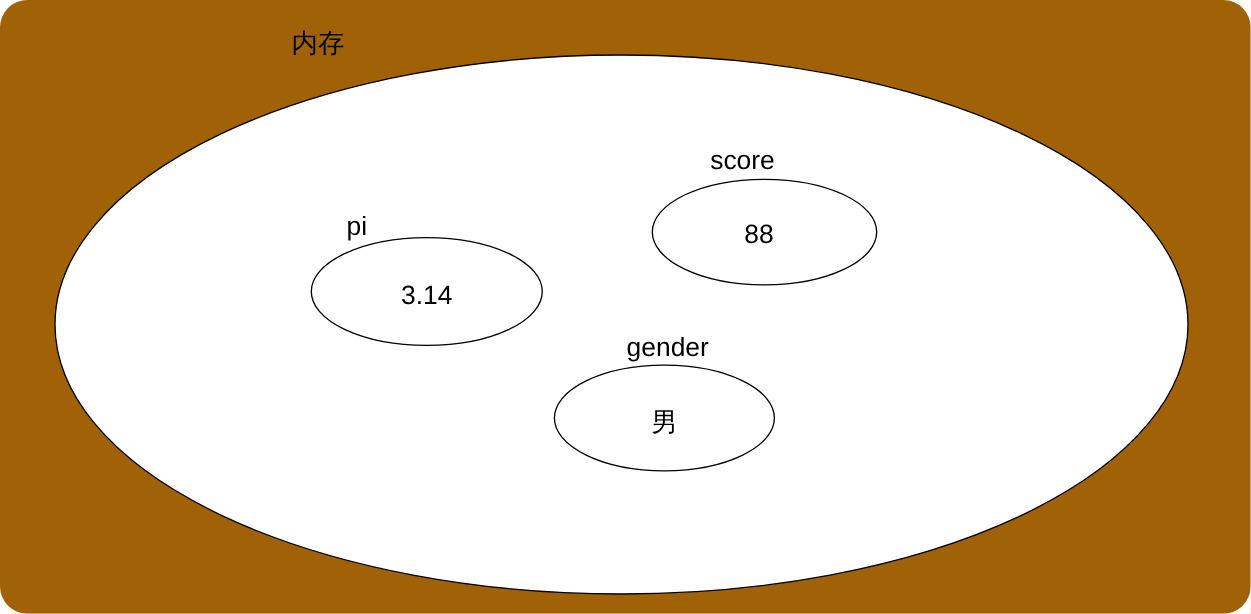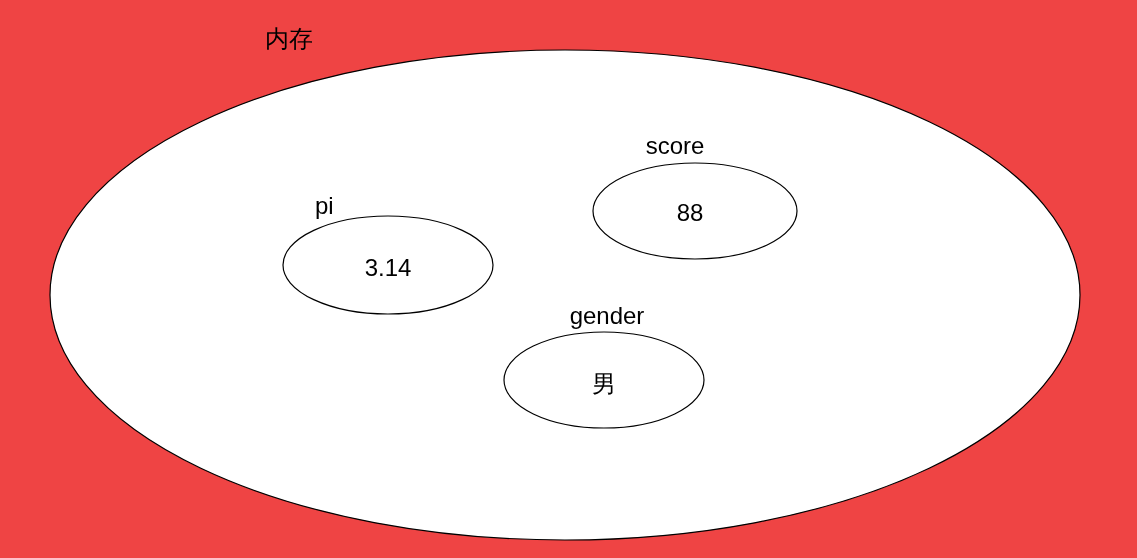--- a/index.html
+++ b/index.html
@@ -7,22 +7,23 @@
     padding: 0;
     background: #ffffff;
     width: 1137px;
     height: 558px;
     overflow: hidden;
   }
   .canvas {
     position: relative;
     width: 1137px;
     height: 558px;
-    background: #ef4444;
+    background: #a16207;
     font-family: "Liberation Sans", "DejaVu Sans", sans-serif;
+    border-radius: 25px;
   }
   svg text {
     font-family: "Liberation Sans", "DejaVu Sans", sans-serif;
     fill: #000000;
   }
   .node-label {
     font-size: 24px;
   }
   .node-value {
     font-size: 24px;

